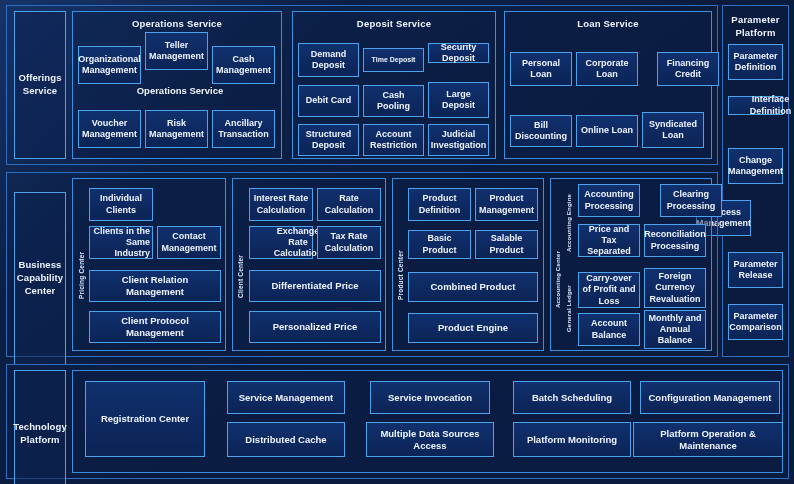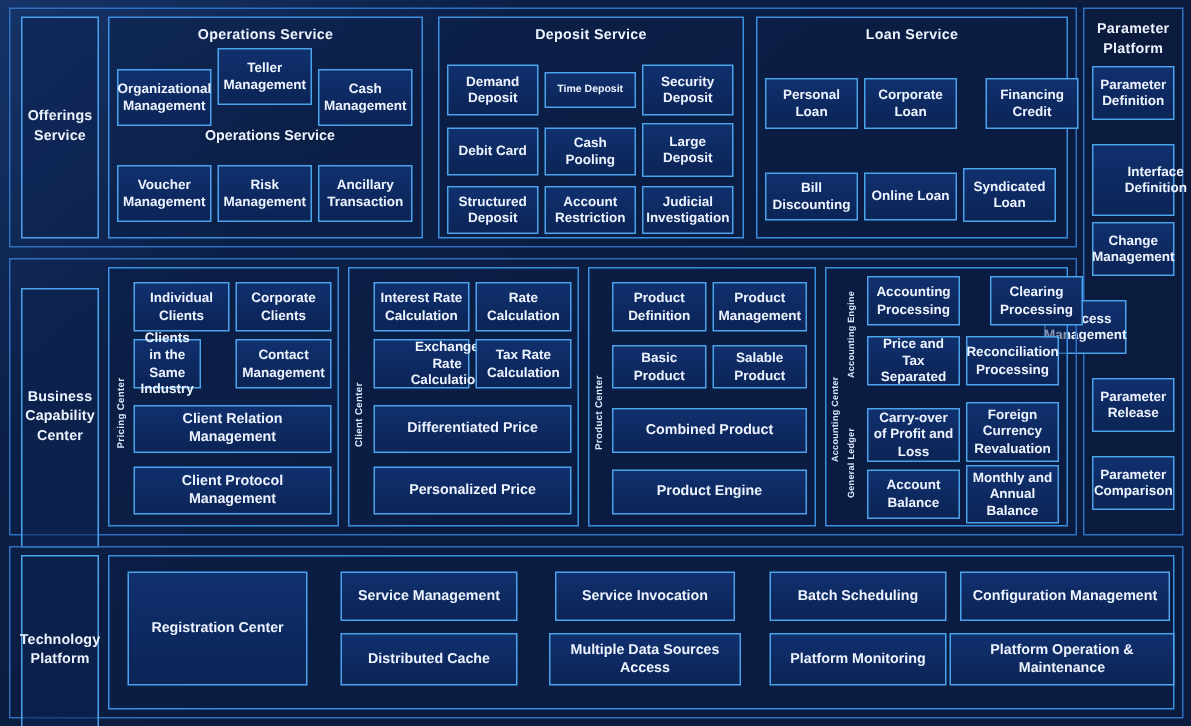--- a/index.html
+++ b/index.html
@@ -66,21 +66,21 @@
   <div class="ghost-title" style="left:105px;top:85px;width:150px;">Operations Service</div>
   <div class="box" style="left:78px;top:110px;width:63px;height:38px;">Voucher Management</div>
   <div class="box" style="left:145px;top:110px;width:63px;height:38px;">Risk Management</div>
   <div class="box" style="left:212px;top:110px;width:63px;height:38px;">Ancillary Transaction</div>
 
   <div class="group" style="left:292px;top:11px;width:204px;height:148px;">
     <div class="group-title">Deposit Service</div>
   </div>
   <div class="box" style="left:298px;top:43px;width:61px;height:34px;">Demand Deposit</div>
   <div class="box sm" style="left:363px;top:48px;width:61px;height:24px;">Time Deposit</div>
-  <div class="box" style="left:428px;top:43px;width:61px;height:34px;">Security Deposit</div>
+  <div class="box" style="left:428px;top:43px;width:61px;height:20px;">Security Deposit</div>
   <div class="box" style="left:298px;top:85px;width:61px;height:32px;">Debit Card</div>
   <div class="box" style="left:363px;top:85px;width:61px;height:32px;">Cash Pooling</div>
   <div class="box" style="left:428px;top:82px;width:61px;height:36px;">Large Deposit</div>
   <div class="box" style="left:298px;top:124px;width:61px;height:32px;">Structured Deposit</div>
   <div class="box" style="left:363px;top:124px;width:61px;height:32px;">Account Restriction</div>
   <div class="box" style="left:428px;top:124px;width:61px;height:32px;">Judicial Investigation</div>
 
   <div class="group" style="left:504px;top:11px;width:208px;height:148px;">
     <div class="group-title">Loan Service</div>
   </div>
@@ -88,34 +88,33 @@
   <div class="box" style="left:576px;top:52px;width:62px;height:34px;">Corporate Loan</div>
   <div class="box" style="left:642px;top:52px;width:62px;height:34px;margin-left:15px;">Financing Credit</div>
   <div class="box" style="left:510px;top:115px;width:62px;height:32px;">Bill Discounting</div>
   <div class="box" style="left:576px;top:115px;width:62px;height:32px;">Online Loan</div>
   <div class="box" style="left:642px;top:112px;width:62px;height:36px;">Syndicated Loan</div>
 
   <div class="rowframe" style="left:722px;top:5px;width:67px;height:352px;"></div>
   <div class="group-title" style="left:722px;top:14px;width:67px;">Parameter</div>
   <div class="group-title" style="left:722px;top:27px;width:67px;">Platform</div>
   <div class="box" style="left:728px;top:44px;width:55px;height:36px;">Parameter Definition</div>
-  <div class="box" style="left:728px;top:96px;width:55px;height:48px;padding-left:32px;">Interface Definition</div>
+  <div class="box" style="left:728px;top:96px;width:55px;height:19px;padding-left:32px;">Interface Definition</div>
   <div class="box" style="left:728px;top:148px;width:55px;height:36px;">Change Management</div>
   <div class="box" style="left:696px;top:200px;width:55px;height:36px;">Process Management</div>
   <div class="box" style="left:728px;top:252px;width:55px;height:36px;">Parameter Release</div>
   <div class="box" style="left:728px;top:304px;width:55px;height:36px;">Parameter Comparison</div>
 
   <div class="rowframe" style="left:6px;top:172px;width:712px;height:185px;"></div>
   <div class="lbl-col" style="left:14px;top:178px;width:52px;height:173px;margin-top:14px;">Business Capability Center</div>
 
   <div class="group" style="left:72px;top:178px;width:154px;height:173px;"></div>
   <div class="vlabel" style="left:75px;top:230px;width:12px;height:90px;">Pricing Center</div>
   <div class="box" style="left:89px;top:188px;width:64px;height:33px;">Individual Clients</div>
-  <div class="box" style="left:157px;top:188px;width:64px;height:33px;">Corporate Clients</div>
-  <div class="box" style="left:89px;top:226px;width:45px;height:33px;">Clients in the Same Industry</div>
+  <div class="box" style="left:89px;top:226px;width:64px;height:33px;text-align:right;">Clients in the Same Industry</div>
   <div class="box" style="left:157px;top:226px;width:64px;height:33px;">Contact Management</div>
   <div class="box wide" style="left:89px;top:270px;width:132px;height:32px;">Client Relation Management</div>
   <div class="box wide" style="left:89px;top:311px;width:132px;height:32px;">Client Protocol Management</div>
 
   <div class="group" style="left:232px;top:178px;width:154px;height:173px;"></div>
   <div class="vlabel" style="left:234px;top:235px;width:12px;height:82px;">Client Center</div>
   <div class="box" style="left:249px;top:188px;width:64px;height:33px;">Interest Rate Calculation</div>
   <div class="box" style="left:317px;top:188px;width:64px;height:33px;">Rate Calculation</div>
   <div class="box" style="left:249px;top:226px;width:64px;height:33px;padding-left:36px;">Exchange Rate Calculation</div>
   <div class="box" style="left:317px;top:226px;width:64px;height:33px;">Tax Rate Calculation</div>

